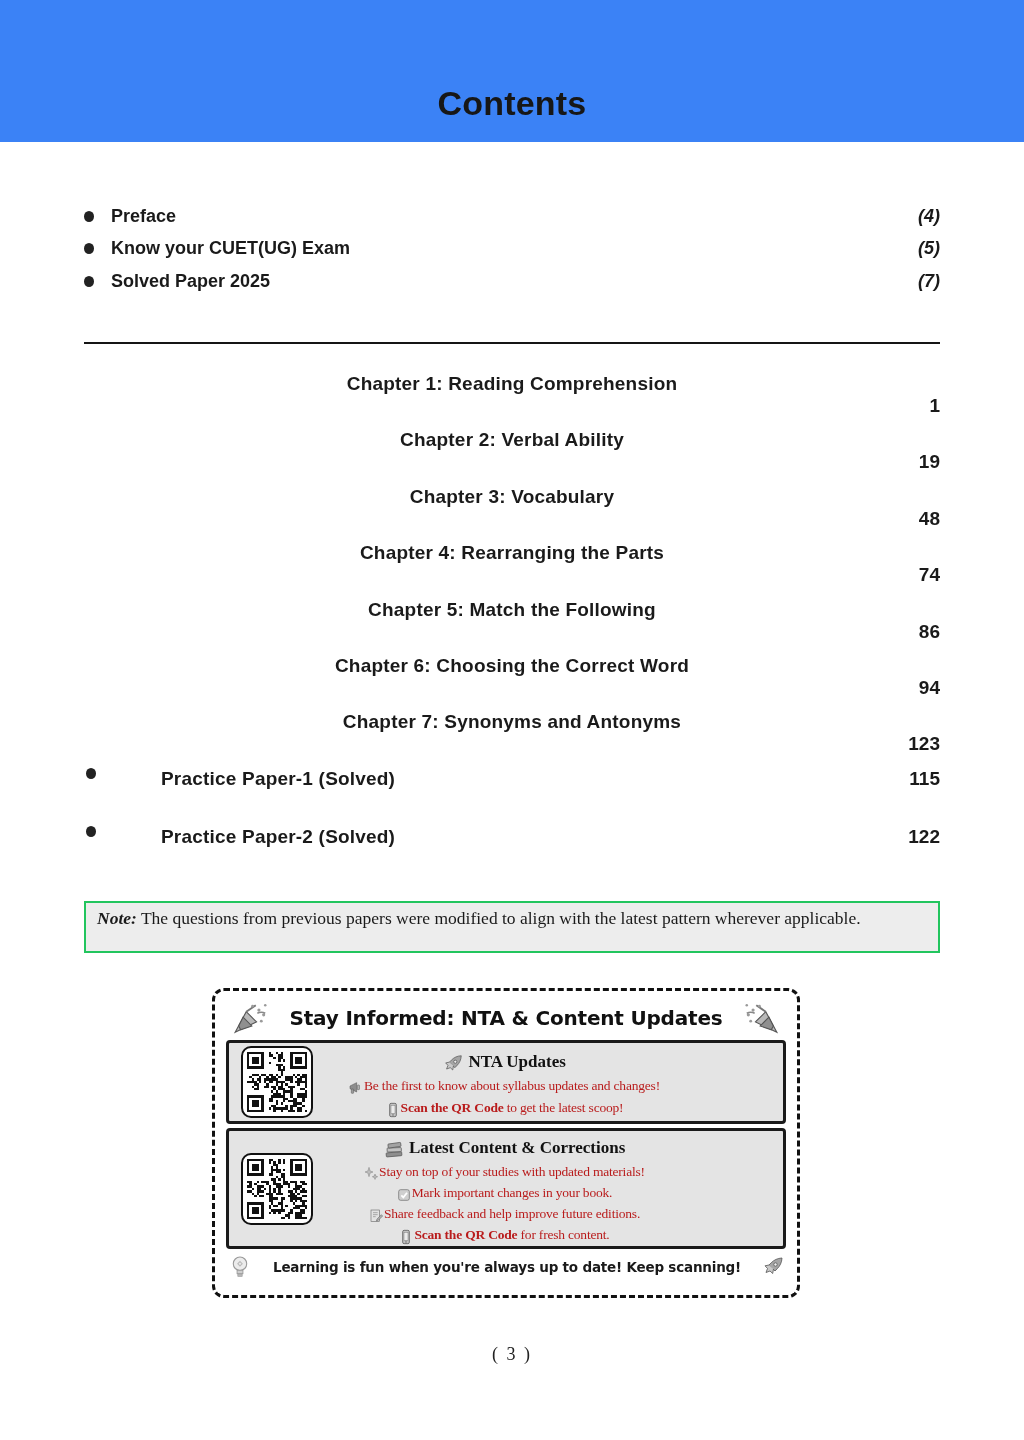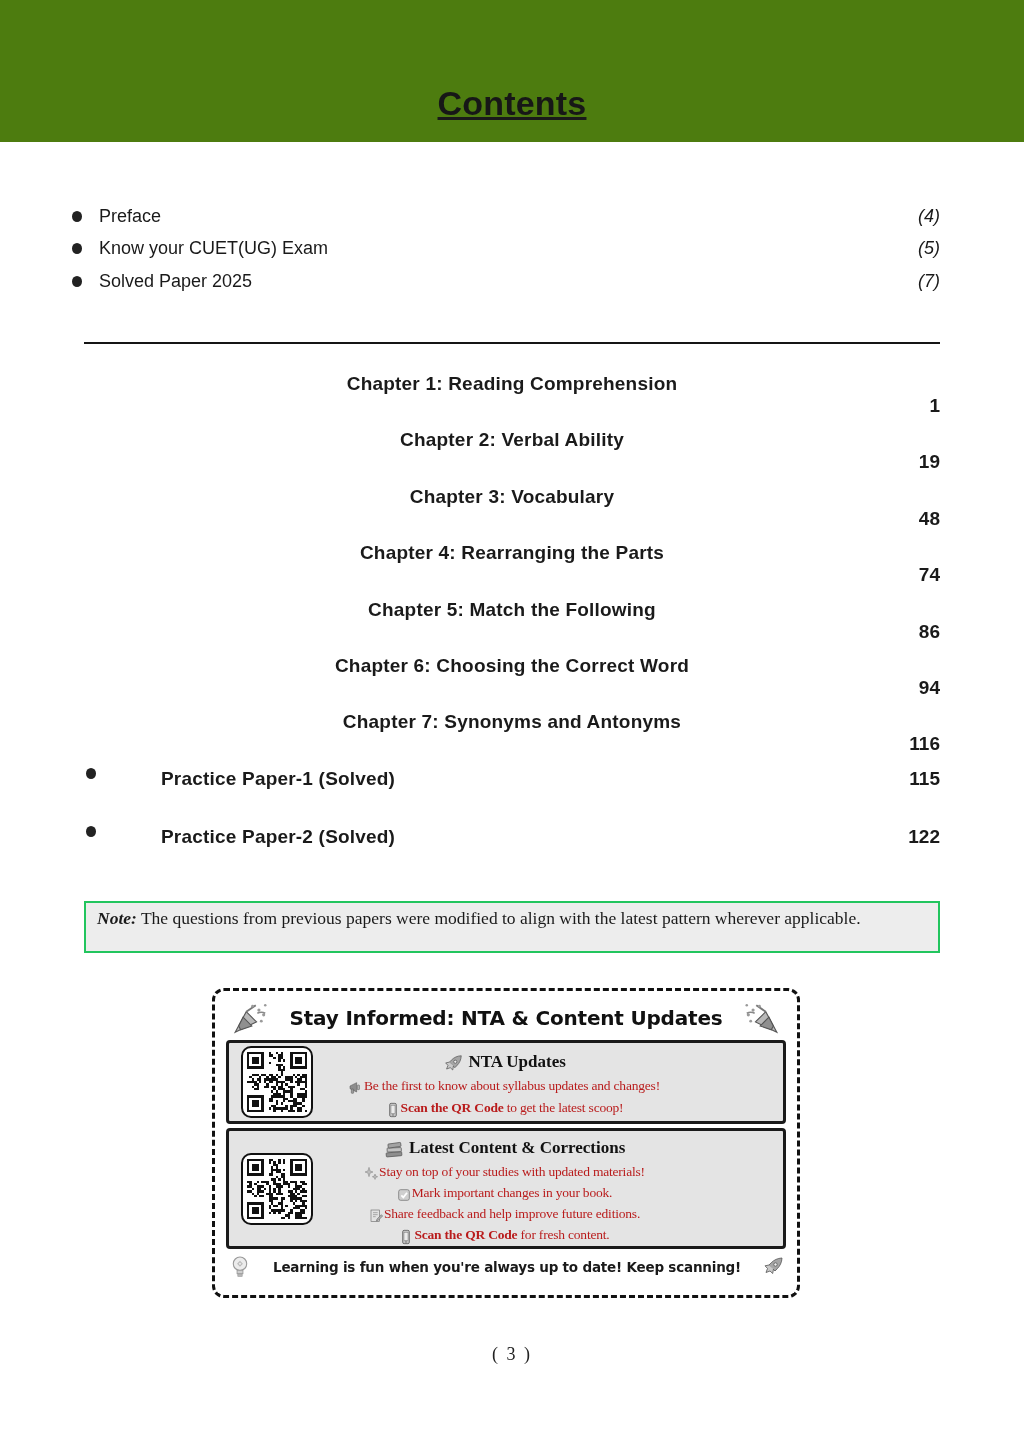--- a/index.html
+++ b/index.html
@@ -1,24 +1,24 @@
 <!DOCTYPE html>
 <html><head>
 <meta charset="utf-8">
 <style>
   * { margin:0; padding:0; box-sizing:border-box; }
   html,body { width:1024px; height:1440px; background:#fff; }
   body { font-family:"Liberation Sans", sans-serif; color:#1a1a1a; position:relative; overflow:hidden; }
 
   
-  .band { position:absolute; left:0; top:0; width:1024px; height:142px; background:#4d7c0f;text-decoration:underline; }
+  .band { position:absolute; left:0; top:0; width:1024px; height:142px; background:#3b82f6; }
   .band h1 { text-align:center; padding-top:84px; font-size:34px; font-weight:bold; letter-spacing:.2px; color:#171717; }
 
   
-  .front-matter { position:absolute; left:72px; right:84px; top:200px; }
+  .front-matter { position:absolute; left:84px; right:84px; top:200px;font-weight:bold; }
   .fm-row { display:flex; align-items:center; height:32.5px; }
   .bullet { width:10px; height:11px; border-radius:50%; background:#222; flex:0 0 auto; }
   .fm-row .bullet { margin-right:17px; }
   .fm-label { font-size:18px; }
   .fm-page { margin-left:auto; font-size:18px; font-style:italic; }
 
   .rule { position:absolute; left:84px; right:84px; top:342px; border-top:2.5px solid #151515; }
 
   
   .chapters { position:absolute; left:84px; right:84px; top:373px; }
@@ -117,21 +117,21 @@
     <div class="ch-row">
       <span class="ch-label">Chapter 5: Match the Following</span>
       <span class="ch-page">86</span>
     </div>
     <div class="ch-row">
       <span class="ch-label">Chapter 6: Choosing the Correct Word</span>
       <span class="ch-page">94</span>
     </div>
     <div class="ch-row">
       <span class="ch-label">Chapter 7: Synonyms and Antonyms</span>
-      <span class="ch-page">116</span>
+      <span class="ch-page">123</span>
     </div>
     <div class="pp-row">
       <span class="bullet"></span>
       <span class="pp-label">Practice Paper-1 (Solved)</span>
       <span class="pp-page">115</span>
     </div>
     <div class="pp-row">
       <span class="bullet"></span>
       <span class="pp-label">Practice Paper-2 (Solved)</span>
       <span class="pp-page">122</span>

